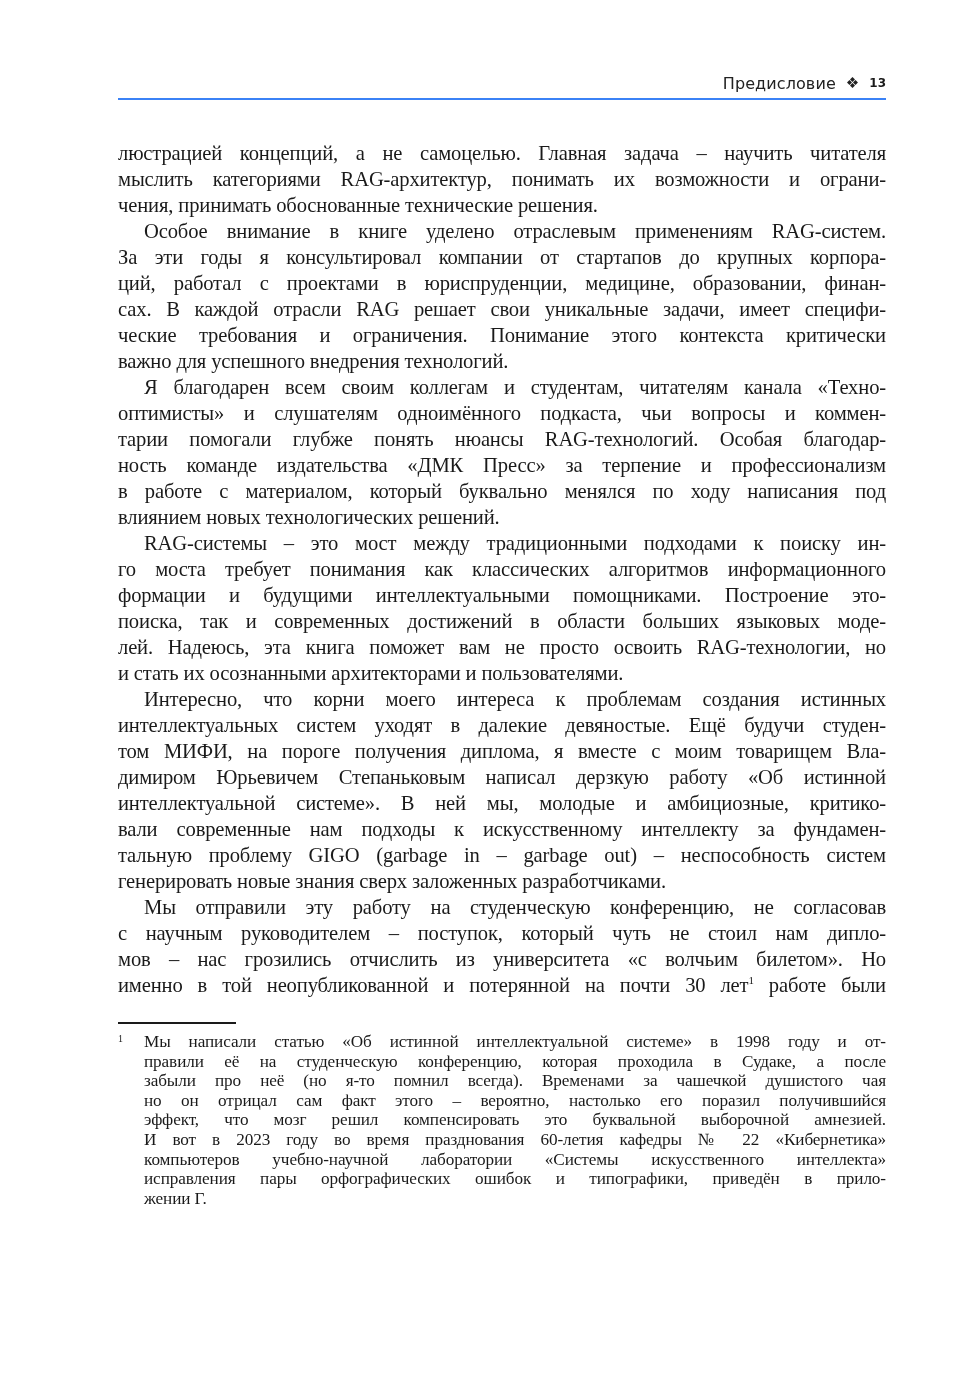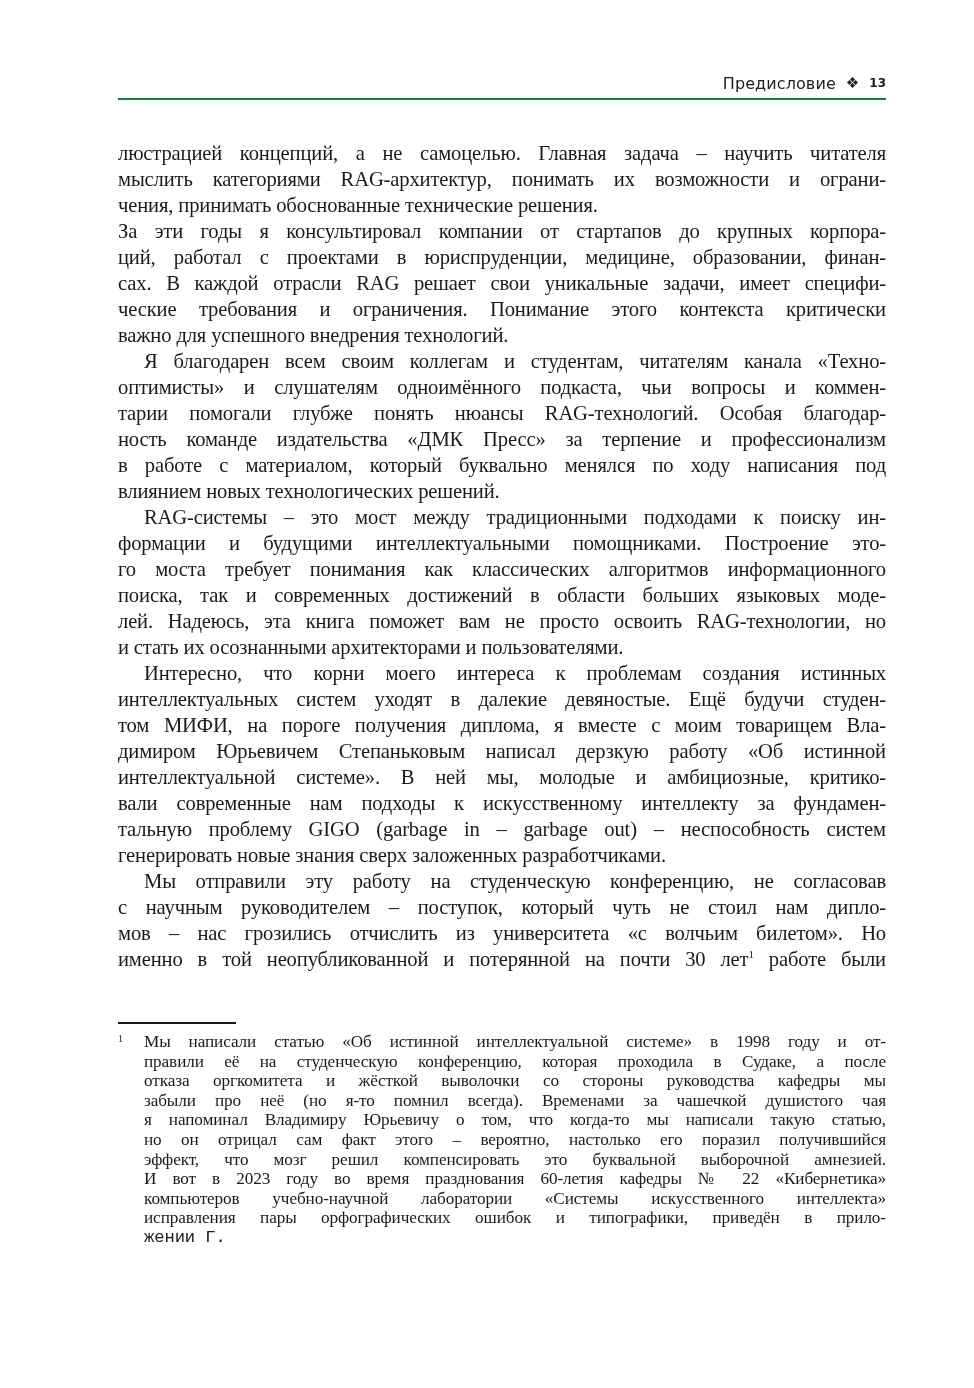--- a/index.html
+++ b/index.html
@@ -1,19 +1,19 @@
 <!DOCTYPE html>
 <html><head>
 <meta charset="utf-8">
 <style>
   html, body { margin: 0; padding: 0; background: #ffffff; }
   body { width: 974px; height: 1388px; position: relative; overflow: hidden; color: #1a1a1a; }
   .header {
     position: absolute; left: 118px; top: 68px; width: 768px; height: 30px;
-    border-bottom: 2px solid #15803d;
+    border-bottom: 2px solid #3b82f6;
     font-family: "DejaVu Sans", sans-serif; font-size: 16px;
     display: flex; justify-content: flex-end; align-items: center; gap: 10px;
   }
   .header .section { color: #222; letter-spacing: 0.1px; }
   .header .orn { font-size: 15px; color: #222; }
   .header .num { font-weight: bold; font-size: 12px; }
   .body {
     position: absolute; left: 118px; top: 140px; width: 768px;
     font-family: "Liberation Serif", serif; font-size: 20.6px; line-height: 26px;
     letter-spacing: -0.15px;
@@ -24,56 +24,57 @@
   sup { font-size: 11px; vertical-align: 8px; line-height: 0; }
   .fn-rule { position: absolute; left: 118px; top: 1022px; width: 118px; height: 2px; background: #1a1a1a; }
   .footnote {
     position: absolute; left: 118px; top: 1032px; width: 768px;
     font-family: "Liberation Serif", serif; font-size: 17.2px; line-height: 19.6px;
     letter-spacing: -0.1px;
   }
   .fn-mark { position: absolute; left: 0; top: 0; font-size: 10px; line-height: 14px; }
   .fn-text { margin-left: 26px; }
   .fline { display: block; text-align: justify; text-align-last: justify; white-space: nowrap; height: 19.6px; }
-  .fline.last { text-align-last: left; font-family: Liberation Mono, monospace; }
+  .fline.last { text-align-last: left; }
 </style>
 </head>
 <body>
 
 <div class="header">
   <span class="section">Предисловие</span>
   <span class="orn">❖</span>
   <span class="num">13</span>
 </div>
 
 <div class="body" id="body-text">
     <div>
       <span class="line">люстрацией концепций, а не самоцелью. Главная задача – научить читателя</span>
       <span class="line">мыслить категориями RAG-архитектур, понимать их возможности и ограни-</span>
       <span class="line last">чения, принимать обоснованные технические решения.</span>
     </div>
     <div>
+      <span class="line ind">Особое внимание в книге уделено отраслевым применениям RAG-систем.</span>
       <span class="line">За эти годы я консультировал компании от стартапов до крупных корпора-</span>
       <span class="line">ций, работал с проектами в юриспруденции, медицине, образовании, финан-</span>
       <span class="line">сах. В каждой отрасли RAG решает свои уникальные задачи, имеет специфи-</span>
       <span class="line">ческие требования и ограничения. Понимание этого контекста критически</span>
       <span class="line last">важно для успешного внедрения технологий.</span>
     </div>
     <div>
       <span class="line ind">Я благодарен всем своим коллегам и студентам, читателям канала «Техно-</span>
       <span class="line">оптимисты» и слушателям одноимённого подкаста, чьи вопросы и коммен-</span>
       <span class="line">тарии помогали глубже понять нюансы RAG-технологий. Особая благодар-</span>
       <span class="line">ность команде издательства «ДМК Пресс» за терпение и профессионализм</span>
       <span class="line">в работе с материалом, который буквально менялся по ходу написания под</span>
       <span class="line last">влиянием новых технологических решений.</span>
     </div>
     <div>
       <span class="line ind">RAG-системы – это мост между традиционными подходами к поиску ин-</span>
+      <span class="line">го моста требует понимания как классических алгоритмов информационного</span>
       <span class="line">формации и будущими интеллектуальными помощниками. Построение это-</span>
-      <span class="line">го моста требует понимания как классических алгоритмов информационного</span>
       <span class="line">поиска, так и современных достижений в области больших языковых моде-</span>
       <span class="line">лей. Надеюсь, эта книга поможет вам не просто освоить RAG-технологии, но</span>
       <span class="line last">и стать их осознанными архитекторами и пользователями.</span>
     </div>
     <div>
       <span class="line ind">Интересно, что корни моего интереса к проблемам создания истинных</span>
       <span class="line">интеллектуальных систем уходят в далекие девяностые. Ещё будучи студен-</span>
       <span class="line">том МИФИ, на пороге получения диплома, я вместе с моим товарищем Вла-</span>
       <span class="line">димиром Юрьевичем Степаньковым написал дерзкую работу «Об истинной</span>
       <span class="line">интеллектуальной системе». В ней мы, молодые и амбициозные, критико-</span>
@@ -89,23 +90,21 @@
     </div>
   </div>
 
 <div class="fn-rule"></div>
 
 <div class="footnote">
   <span class="fn-mark">1</span>
   <div class="fn-text" id="fn-text">
       <span class="fline">Мы написали статью «Об истинной интеллектуальной системе» в 1998 году и от-</span>
       <span class="fline">правили её на студенческую конференцию, которая проходила в Судаке, а после</span>
-      <span class="fline">отказа оргкомитета и жёсткой выволочки со стороны руководства кафедры мы</span>
       <span class="fline">забыли про неё (но я-то помнил всегда). Временами за чашечкой душистого чая</span>
-      <span class="fline">я напоминал Владимиру Юрьевичу о том, что когда-то мы написали такую статью,</span>
       <span class="fline">но он отрицал сам факт этого – вероятно, настолько его поразил получившийся</span>
       <span class="fline">эффект, что мозг решил компенсировать это буквальной выборочной амнезией.</span>
       <span class="fline">И вот в 2023 году во время празднования 60-летия кафедры № 22 «Кибернетика»</span>
       <span class="fline">компьютеров учебно-научной лаборатории «Системы искусственного интеллекта»</span>
       <span class="fline">исправления пары орфографических ошибок и типографики, приведён в прило-</span>
       <span class="fline last">жении Г.</span>
     </div>
 </div>
 
 </body></html>

